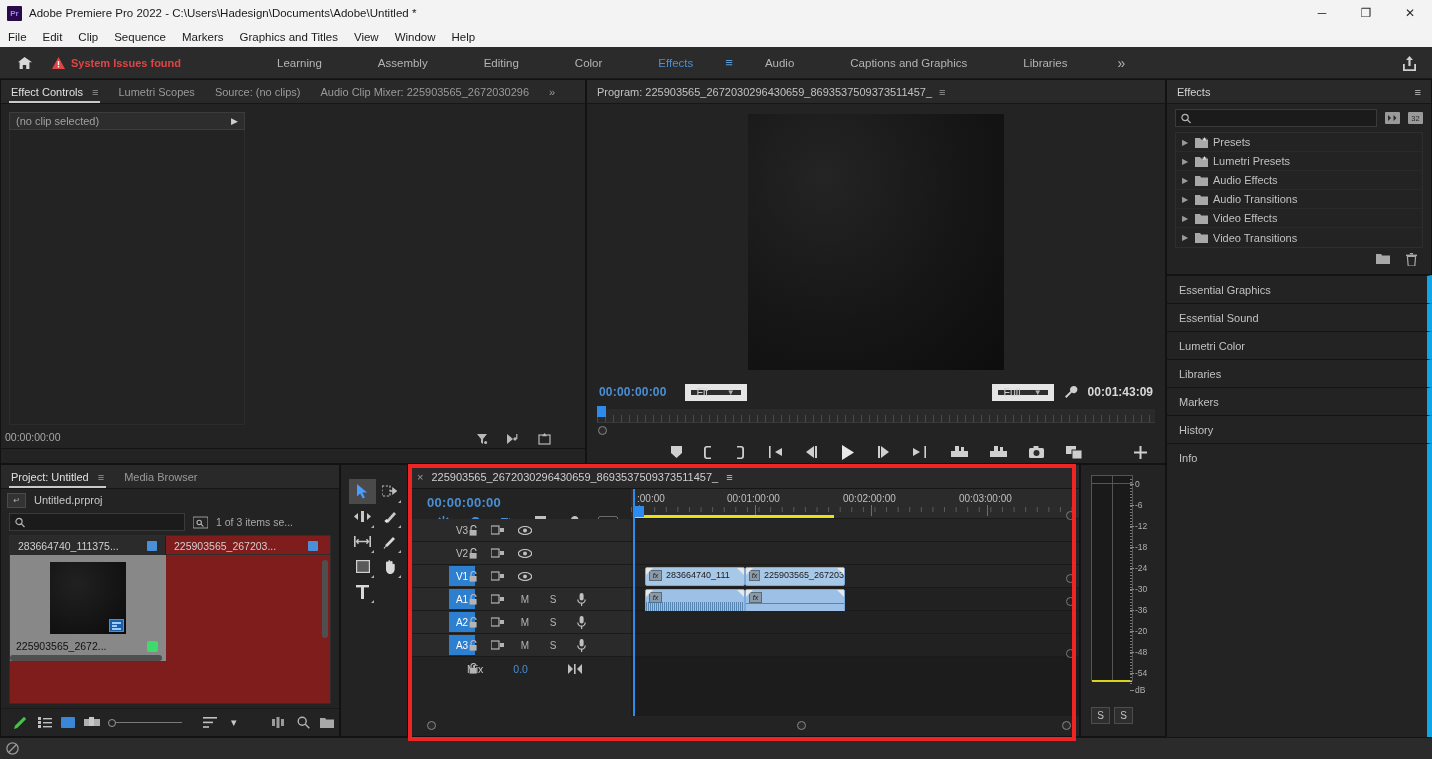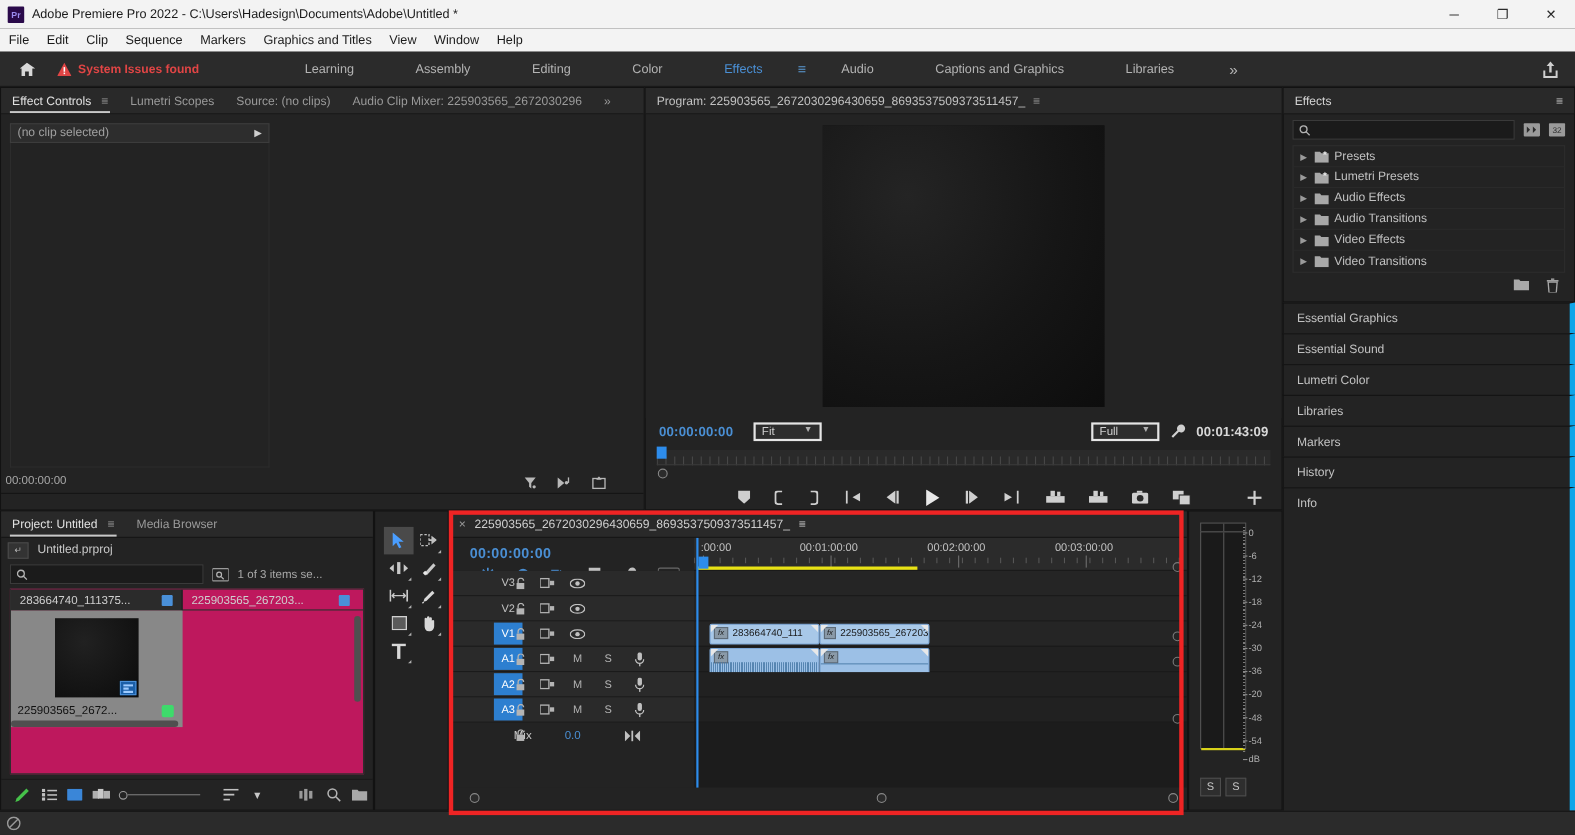--- a/index.html
+++ b/index.html
@@ -97,22 +97,22 @@
   .pm-stage { position: relative; height: 276px; background: #232323; display: flex; align-items: center; justify-content: center; }
   .pm-video {
     width: 256px; height: 256px;
     background:
       radial-gradient(ellipse at 30% 25%, #242424 0%, #161616 55%, #0d0d0d 100%),
       #111;
   }
   .pm-ctlrow { height: 24px; display: flex; align-items: center; padding: 0 12px; }
   .pm-tc { color: #4a8fd4; font-size: 12px; font-weight: bold; letter-spacing: .2px; }
   .dd {
-    height: 17px; background: #2d2d2d; border: 2px solid #e5e5e5; color: #cfcfcf;
-    font-size: 10.5px; display: inline-flex; 
+    height: 17px; background: #2d2d2d; border: 6px solid #e5e5e5; color: #cfcfcf;
+    font-size: 10.5px; display: inline-flex; align-items: center;
     padding: 0 6px; min-width: 62px; justify-content: space-between; gap: 8px;
   }
   .dd .chev { font-size: 8px; color: #b0b0b0; }
   .pm-tc-right { color: #d8d8d8; font-size: 12px; font-weight: bold; }
   .pm-scrubarea { height: 34px; position: relative; padding: 0 12px; }
   .pm-ruler {
     position: absolute; left: 10px; right: 10px; top: 5px; height: 14px;
     background: #2a2a2a;
     background-image: repeating-linear-gradient(to right, #4a4a4a 0 1px, transparent 1px 8px);
     background-position: 0 6px; background-size: 8px 8px; background-repeat: repeat-x;
@@ -161,21 +161,21 @@
   }
   .pj-searchrow { display: flex; align-items: center; gap: 8px; padding: 2px 8px 4px 8px; }
   .pj-search {
     width: 176px; height: 18px; background: #1b1b1b; border: 1px solid #3a3a3a;
     display: flex; align-items: center; padding-left: 5px; gap: 5px;
   }
   .pj-search input { background: transparent; border: none; outline: none; color: #cfcfcf; font-size: 10.5px; width: 100%; font-family: inherit; }
   .pj-count { font-size: 10.5px; color: #a8a8a8; }
   .pj-content {
     position: absolute; left: 8px; right: 8px; top: 70px; bottom: 32px;
-    background: #be185d; border: 1px solid #2e2e2e; overflow: hidden;
+    background: #7f1d1d; border: 1px solid #2e2e2e; overflow: hidden;
   }
   .pj-colhead { display: flex; height: 19px; border-bottom: 1px solid #2e2e2e; }
   .pj-col {
     display: flex; align-items: center; justify-content: space-between;
     padding: 0 8px; font-size: 10.5px; color: #cfcfcf; height: 19px;
   }
   .pj-col.c1 { width: 156px; background: #2b2b2b; border-right: 1px solid #1e1e1e; }
   .pj-col.c2 { width: 160px; }
   .blue-chip { width: 10px; height: 10px; background: #4a90d9; border-radius: 1px; }
   .pj-item {

